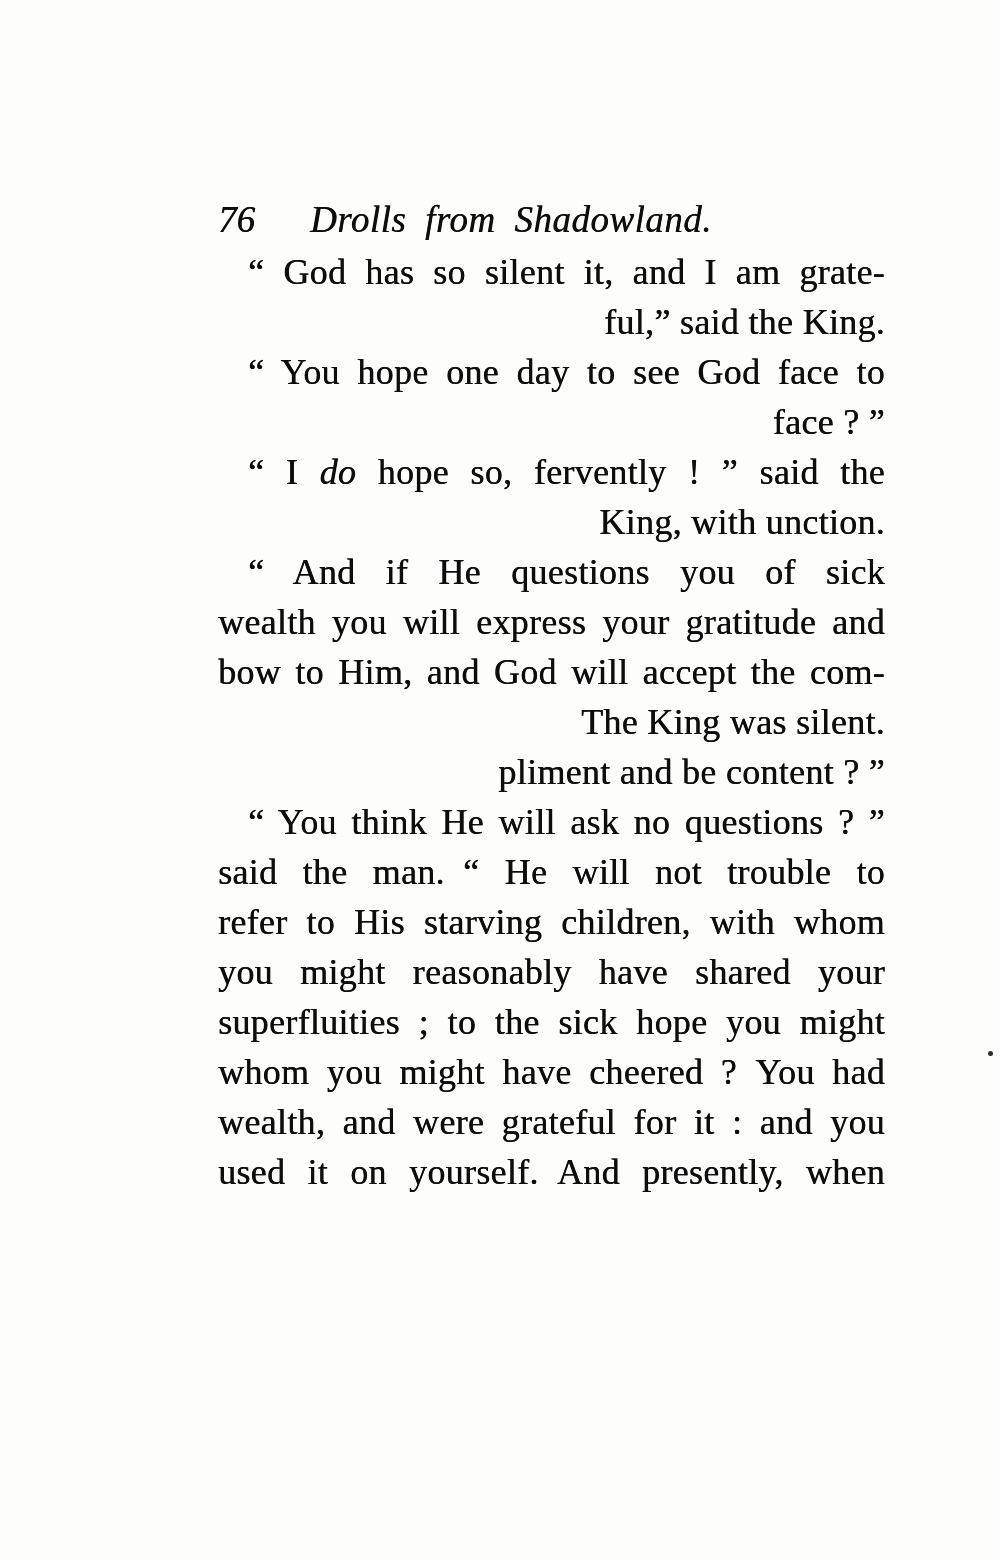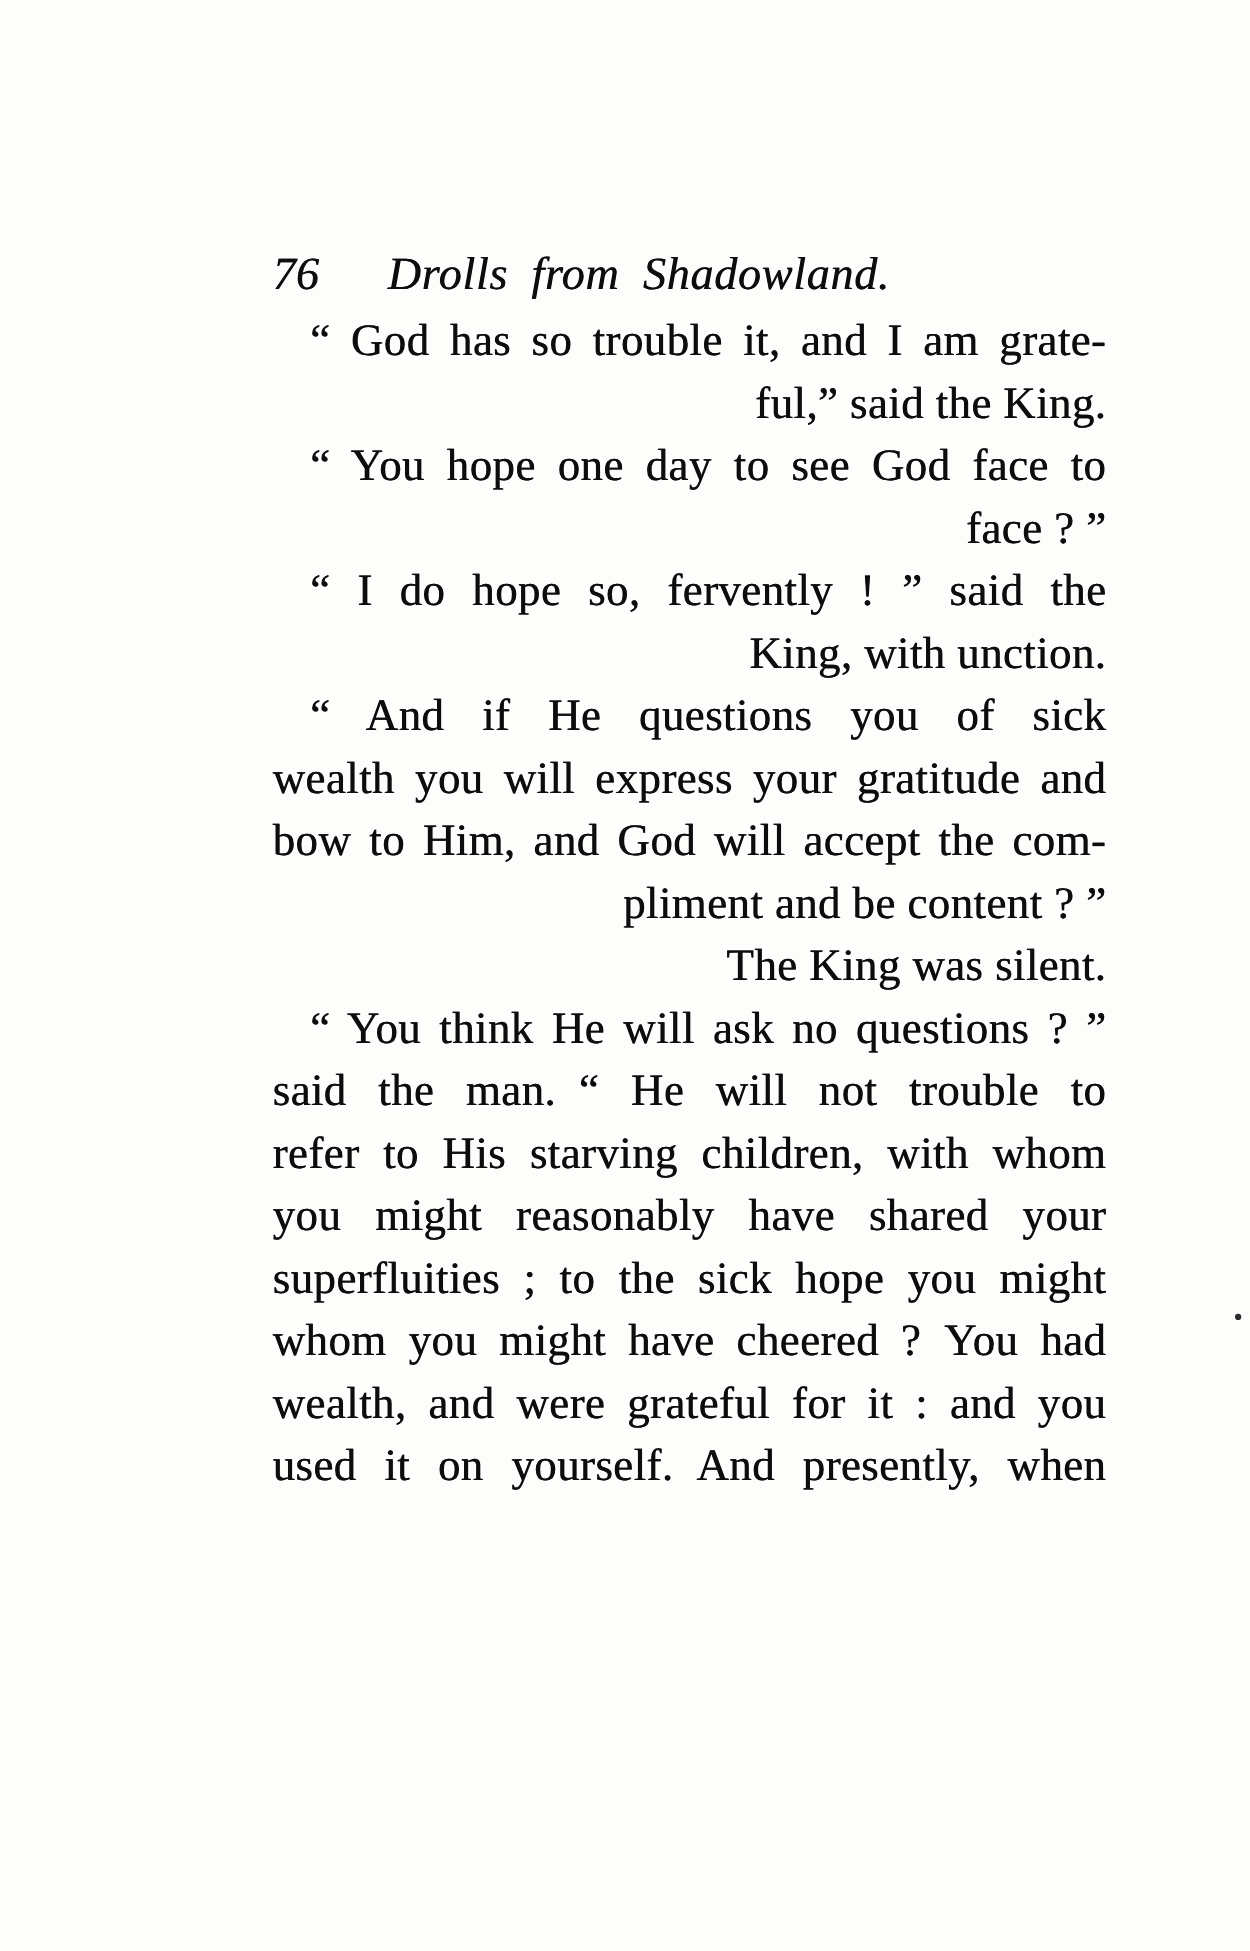--- a/index.html
+++ b/index.html
@@ -46,51 +46,51 @@
   .line {
     height: 50px;
     white-space: nowrap;
     text-align: right;
   }
   .line.j {
     text-align: justify;
     text-align-last: justify;
   }
   .line.ind { text-indent: 30px; }
-  .it { }
+  .it { font-style: italic; }
   .ink-speck {
     position: absolute;
     left: 988px;
     top: 1051px;
     width: 5px;
     height: 5px;
     border-radius: 50%;
     background: #2b2b2b;
   }
 </style>
 </head>
 <body>
 
 <div class="page">
   <div class="header">
     <span class="page-number">76</span><span class="running-title">Drolls from Shadowland.</span>
   </div>
 
   <div class="text-block">
-      <div class="line j ind"><span>“ God has so trouble it, and I am grate-</span></div>
+      <div class="line j ind"><span>“ God has so silent it, and I am grate-</span></div>
       <div class="line"><span>ful,” said the King.</span></div>
       <div class="line j ind"><span>“ You hope one day to see God face to</span></div>
       <div class="line"><span>face ? ”</span></div>
       <div class="line j ind"><span>“ I </span><span class="it">do</span><span> hope so, fervently ! ” said the</span></div>
       <div class="line"><span>King, with unction.</span></div>
       <div class="line j ind"><span>“ And if He questions you of sick</span></div>
       <div class="line j"><span>wealth you will express your gratitude and</span></div>
       <div class="line j"><span>bow to Him, and God will accept the com-</span></div>
+      <div class="line ind"><span>The King was silent.</span></div>
       <div class="line"><span>pliment and be content ? ”</span></div>
-      <div class="line ind"><span>The King was silent.</span></div>
       <div class="line j ind"><span>“ You think He will ask no questions ? ”</span></div>
       <div class="line j"><span>said the man. “ He will not trouble to</span></div>
       <div class="line j"><span>refer to His starving children, with whom</span></div>
       <div class="line j"><span>you might reasonably have shared your</span></div>
       <div class="line j"><span>superfluities ; to the sick hope you might</span></div>
       <div class="line j"><span>whom you might have cheered ? You had</span></div>
       <div class="line j"><span>wealth, and were grateful for it : and you</span></div>
       <div class="line j"><span>used it on yourself. And presently, when</span></div>
     </div>
 

